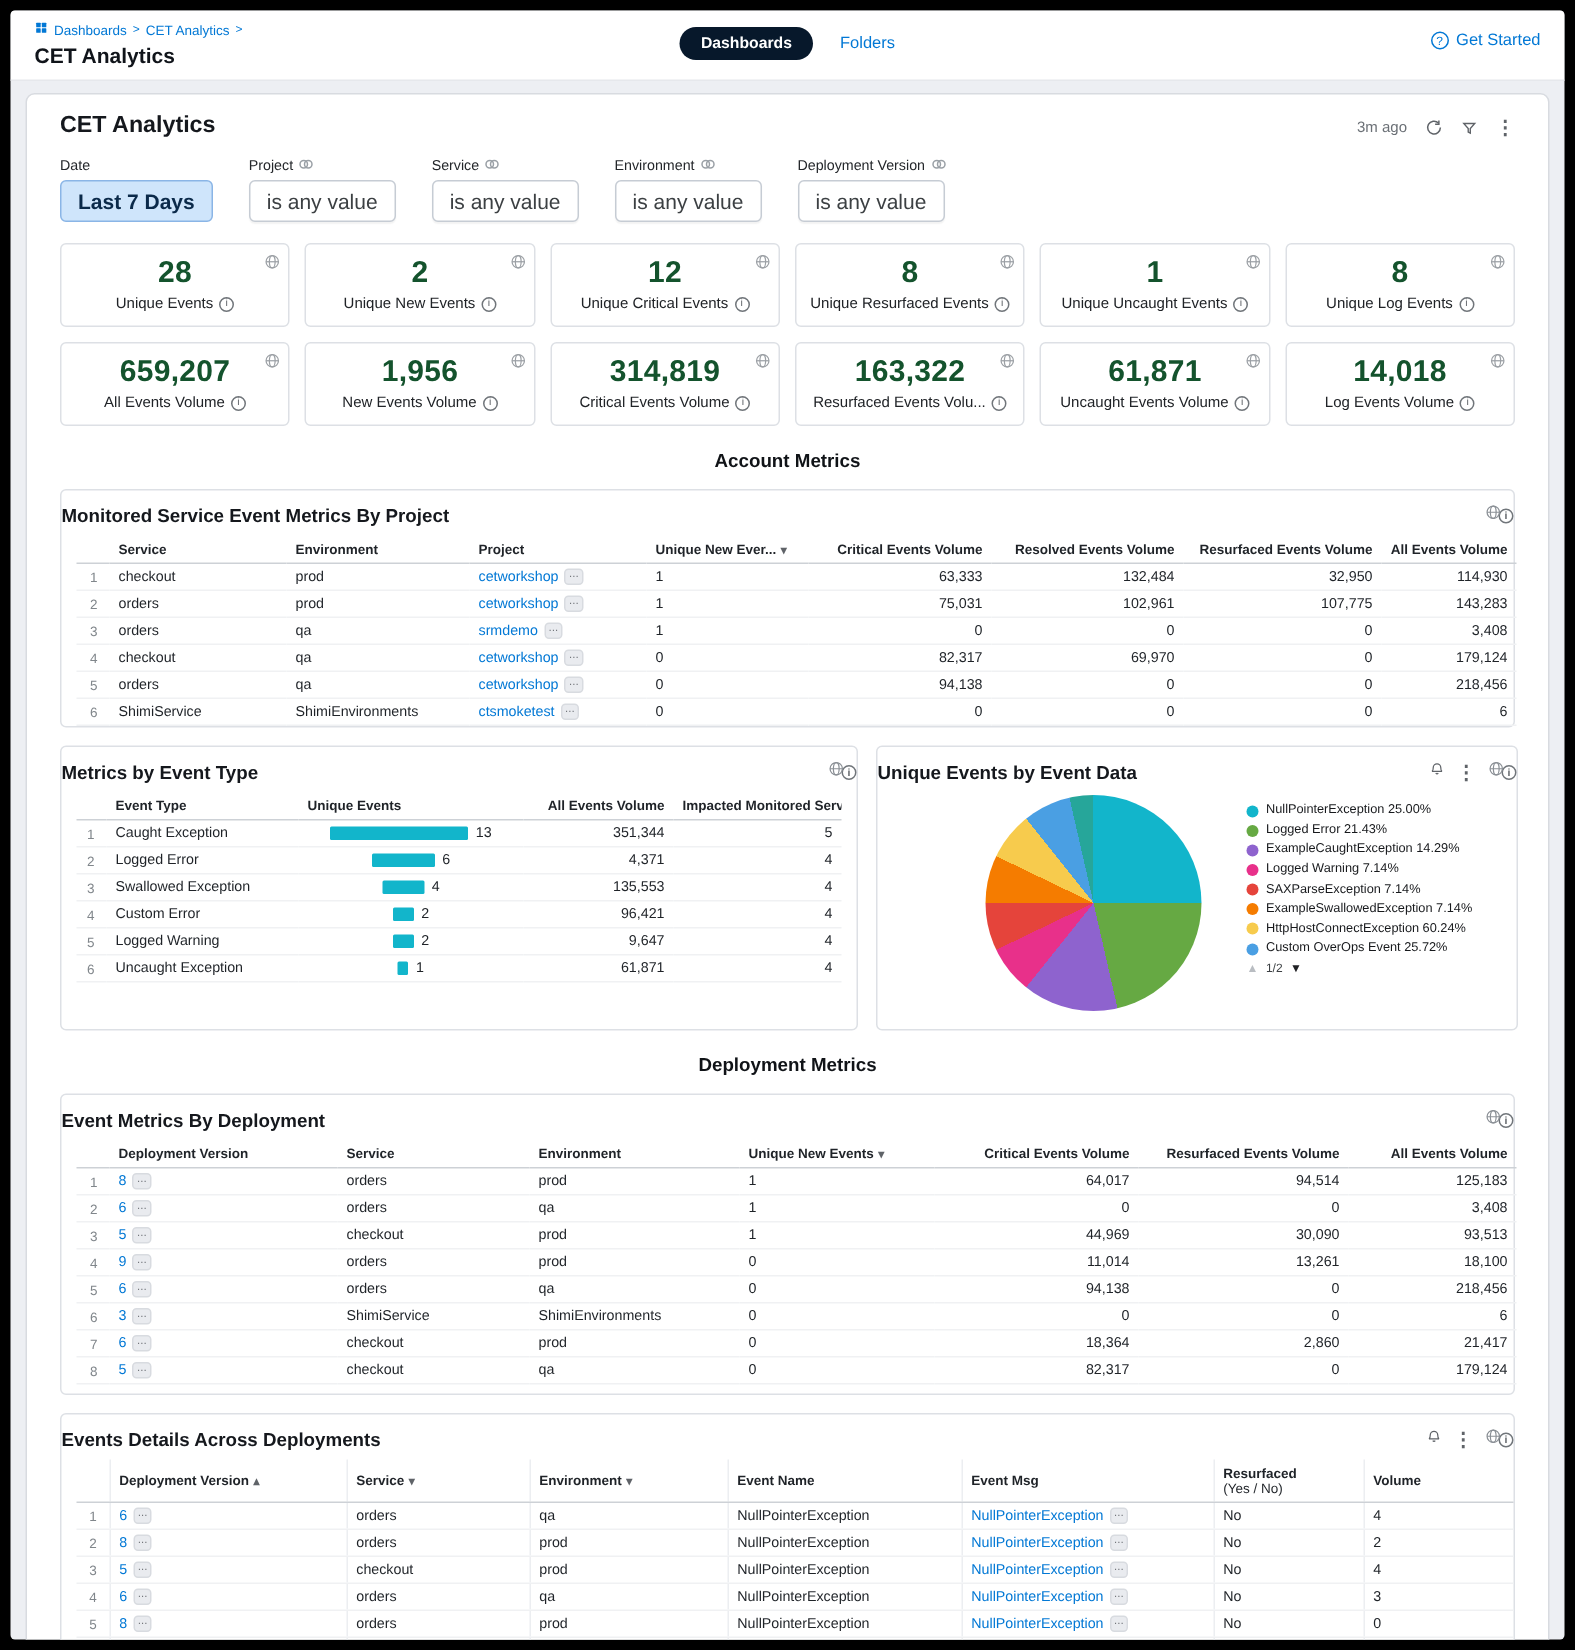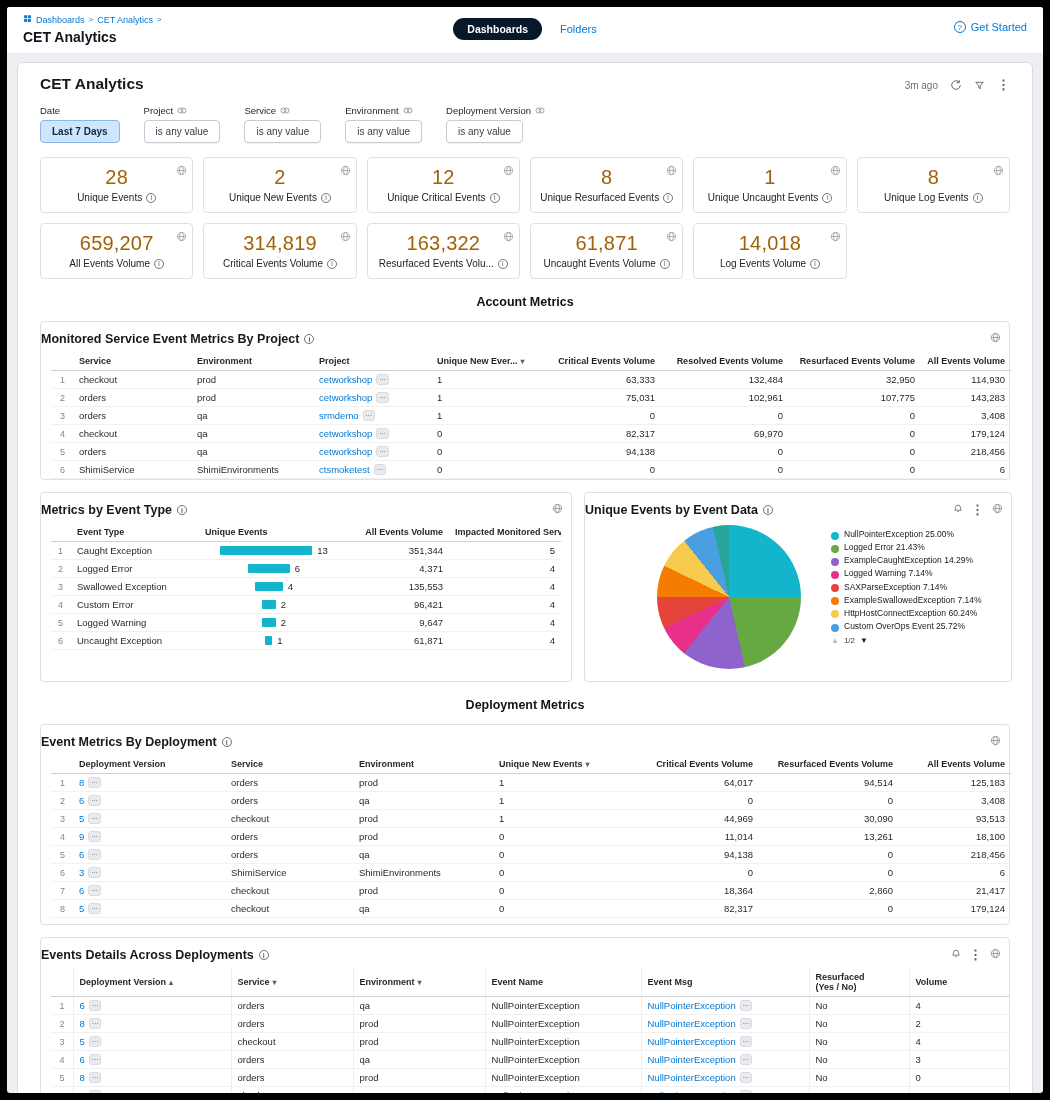--- a/index.html
+++ b/index.html
@@ -24,48 +24,48 @@
   .dash-head { display:flex; justify-content:space-between; align-items:center; }
   .dash-title { font-size:15.5px; font-weight:bold; color:#15181d; }
   .dash-meta { display:flex; align-items:flex-end; gap:12px; }
   .dash-meta .ago { font-size:10px; color:#6b7076; }
   .icon-btn { display:inline-flex; cursor:pointer; }
   .kebab { font-size:13px; color:#5f6368; font-weight:bold; cursor:pointer; line-height:1; }
 
   
   .filter-bar { display:flex; gap:24px; margin-top:12px; }
   .filter-label { display:flex; align-items:center; gap:4px; font-size:9.5px; color:#24272b; margin-bottom:4px; }
-  .filter-chip { font-size:10px; border-radius:4px; padding:5px 11px; display:inline-block; cursor:pointer; white-space:nowrap; }
+  .filter-chip { font-size:14px; border-radius:4px; padding:5px 11px; display:inline-block; cursor:pointer; white-space:nowrap; }
   .filter-chip.date { background:#cfe5fb; border:1px solid #8ab5e6; color:#0b2a4a; font-weight:bold; }
   .filter-chip.select { background:#fff; border:1px solid #c6ccd4; color:#3c4043; box-shadow:0 1px 1px rgba(0,0,0,.05); }
 
   
   .kpi-grid { display:grid; grid-template-columns:repeat(6,1fr); gap:10px; margin-top:14px; }
   .kpi { position:relative; background:#fff; border:1px solid #dde0e5; border-radius:4px; text-align:center; padding:8px 4px 9px; }
   .tile-globe { position:absolute; top:4px; right:5px; opacity:.85; cursor:pointer; }
-  .kpi-value { font-size:20px; color:#a16207; letter-spacing:.2px; }
+  .kpi-value { font-size:20px; color:#14532d; letter-spacing:.2px;font-weight:bold; }
   .kpi-label { margin-top:3px; font-size:10px; color:#202327; display:flex; justify-content:center; align-items:center; gap:4px; white-space:nowrap; }
   .info { width:10px; height:10px; min-width:10px; border:1px solid #70757a; border-radius:50%; display:inline-flex; align-items:center; justify-content:center; font-size:7px; color:#5f6368; }
 
   .section-heading { text-align:center; font-size:12.5px; font-weight:bold; color:#101317; margin:16px 0 12px; }
 
   
   .card { position:relative; background:#fff; border:1px solid #dde0e5; border-radius:4px; }
-  .card-title { display:flex; justify-content:flex-start; align-items:center; gap:5px; font-size:12.5px; font-weight:bold; color:#15181d; padding-top:10px; }
+  .card-title { display:flex; justify-content:space-between; align-items:center; gap:5px; font-size:12.5px; font-weight:bold; color:#15181d; padding-top:10px; }
   .card-icons { position:absolute; top:7px; right:8px; display:flex; align-items:center; gap:8px; }
   .data-table { border-collapse:collapse; table-layout:fixed; margin:6px 10px 0; font-size:9.5px; color:#1f2328; }
   .data-table th { font-size:9px; text-align:left; font-weight:bold; color:#1f2328; padding:4px 6px; border-bottom:1px solid #cdd1d6; white-space:nowrap; overflow:hidden; cursor:pointer; }
   .data-table td { padding:3px 6px; border-bottom:1px solid #f0f1f3; white-space:nowrap; overflow:hidden; }
   .data-table .num { text-align:right; }
   .data-table .rownum { color:#80868b; text-align:right; padding-right:8px; font-size:9px; }
   .data-table.vlines th + th, .data-table.vlines td + td { border-left:1px solid #eceef1; }
   .cell-link { color:#0278d5; text-decoration:none; cursor:pointer; }
   .more-chip { display:inline-block; background:#e9ebef; border:1px solid #d8dbe0; border-radius:3px; color:#5f6368; font-size:6.5px; line-height:7px; padding:1px 2px; margin-left:4px; vertical-align:1px; cursor:pointer; }
   .sort { font-size:8px; color:#5f6368; margin-left:3px; }
-  .th-sub { font-weight:bold; font-size:9px; }
+  .th-sub { font-weight:normal; font-size:9px; }
 
   .project-card { min-height:152px; margin-top:0; }
   .split { display:flex; gap:12px; margin-top:12px; }
   .event-card { width:536px; min-height:190px; }
   .pie-card { flex:1; min-height:190px; }
 
   .bar-wrap { display:flex; align-items:center; gap:5px;justify-content:center; }
   .bar { height:9px; border-radius:1px; }
 
   .pie-body { display:flex; align-items:flex-start; padding:6px 8px 10px 72px; }
@@ -239,20 +239,32 @@
         </div>
         <div class="kpi">
           <span class="tile-globe"><svg width="11" height="11" viewBox="0 0 24 24" fill="none" stroke="#8b9096" stroke-width="1.8">
               <circle cx="12" cy="12" r="9"></circle>
               <ellipse cx="12" cy="12" rx="4.2" ry="9"></ellipse>
               <line x1="3" y1="12" x2="21" y2="12"></line>
             </svg></span>
           <div class="kpi-value">659,207</div>
           <div class="kpi-label">
             <span>All Events Volume</span>
+            <span class="info">i</span>
+          </div>
+        </div>
+        <div class="kpi">
+          <span class="tile-globe"><svg width="11" height="11" viewBox="0 0 24 24" fill="none" stroke="#8b9096" stroke-width="1.8">
+              <circle cx="12" cy="12" r="9"></circle>
+              <ellipse cx="12" cy="12" rx="4.2" ry="9"></ellipse>
+              <line x1="3" y1="12" x2="21" y2="12"></line>
+            </svg></span>
+          <div class="kpi-value">1,956</div>
+          <div class="kpi-label">
+            <span>New Events Volume</span>
             <span class="info">i</span>
           </div>
         </div>
         <div class="kpi">
           <span class="tile-globe"><svg width="11" height="11" viewBox="0 0 24 24" fill="none" stroke="#8b9096" stroke-width="1.8">
               <circle cx="12" cy="12" r="9"></circle>
               <ellipse cx="12" cy="12" rx="4.2" ry="9"></ellipse>
               <line x1="3" y1="12" x2="21" y2="12"></line>
             </svg></span>
           <div class="kpi-value">314,819</div>

